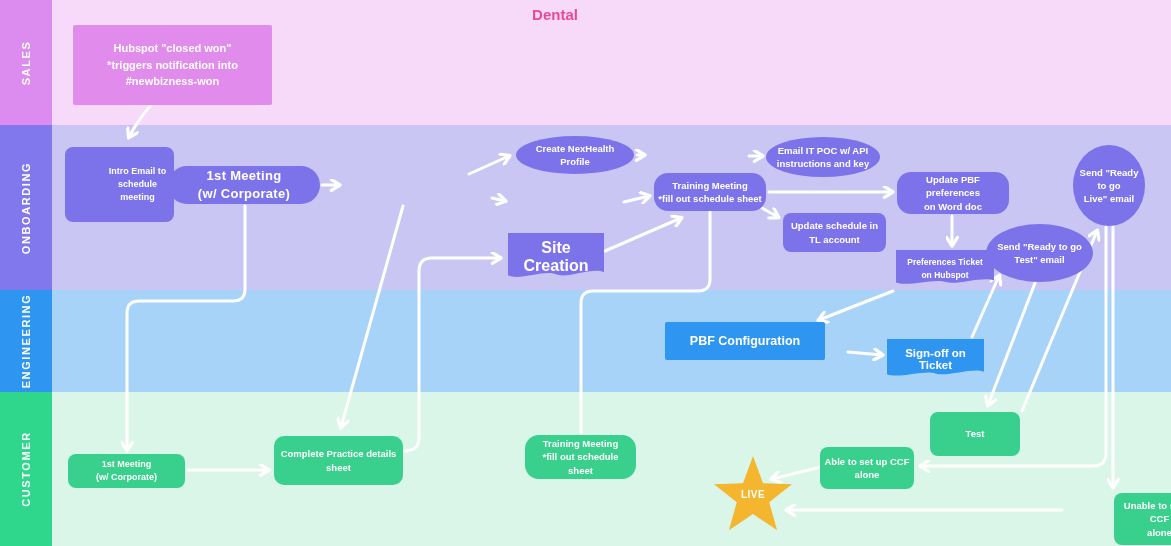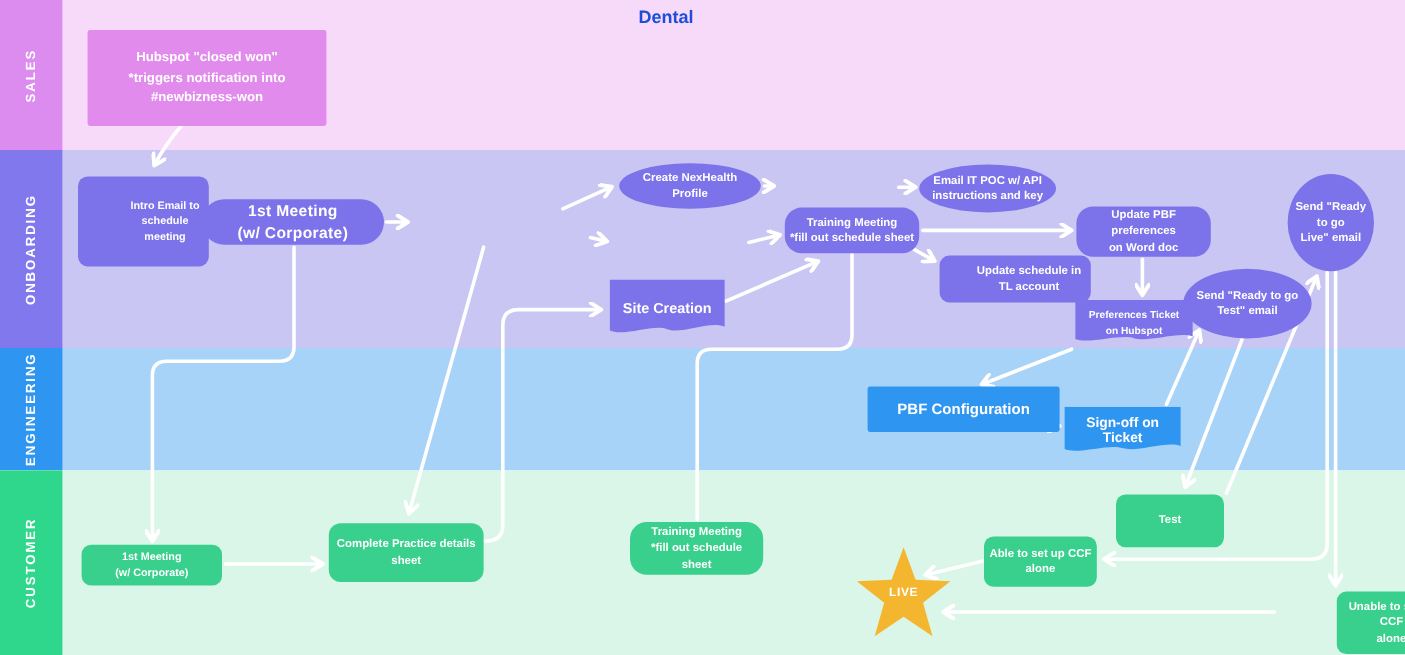--- a/index.html
+++ b/index.html
@@ -16,21 +16,21 @@
   #lane-sales{top:0;height:125px;background:#F7D9F9;}
   #lane-sales .lane-strip{background:#DC8CEE;}
   #lane-onboarding{top:125px;height:165px;background:#CAC6F4;}
   #lane-onboarding .lane-strip{background:#8278EE;}
   #lane-engineering{top:290px;height:102px;background:#A8D3F8;}
   #lane-engineering .lane-strip{background:#2E95F1;}
   #lane-customer{top:392px;height:154px;background:#D9F6E8;}
   #lane-customer .lane-strip{background:#2ED78B;}
   
   .title{position:absolute;top:6px;left:52px;width:1006px;text-align:center;
-    font-size:15px;font-weight:bold;color:#1d4ed8;}
+    font-size:15px;font-weight:bold;color:#ec4899;}
   
   .connectors{position:absolute;left:0;top:0;z-index:1;pointer-events:none;}
   .connectors path{fill:none;stroke:#FFFFFF;stroke-width:3;stroke-linecap:round;}
   
   .node{position:absolute;z-index:2;display:flex;align-items:center;justify-content:center;
     color:#fff;text-align:center;}
   .lbl{white-space:pre-line;display:block;width:100%;padding:0 4px;box-sizing:border-box;}
   .purple{background:#7C72E9;}
   .blue{background:#2E95F1;}
   .green{background:#39CF8C;}
@@ -46,27 +46,27 @@
   
   #n-hubspot{left:73px;top:25px;width:199px;height:80px;background:#E18CEC;border-radius:2px;}
   #n-intro{left:65px;top:147px;width:73px;height:75px;border-radius:8px;padding-left:36px;}
   #n-first-onb{left:168px;top:166px;width:152px;height:38px;}
   #n-guide{left:343px;top:167px;width:147px;height:36px;border-radius:2px;}
   #n-nexhealth{left:516px;top:136px;width:118px;height:38px;}
   #n-apikey{left:648px;top:139px;width:98px;height:33px;}
   #n-itpoc{left:766px;top:137px;width:114px;height:40px;}
   #n-emailoms{left:510px;top:182px;width:111px;height:41px;border-radius:14px;}
   #n-training-onb{left:654px;top:173px;width:112px;height:38px;border-radius:14px;}
-  #n-updtl{left:783px;top:213px;width:103px;height:39px;border-radius:8px;padding-left:23px;}
-  #n-site{left:508px;top:233px;width:96px;height:48px;font-size:12px;font-weight:600;}
+  #n-updtl{left:783px;top:213px;width:103px;height:39px;border-radius:8px;}
+  #n-site{left:508px;top:233px;width:96px;height:48px;font-size:16px;font-weight:600;}
   #n-updpbf{left:897px;top:172px;width:112px;height:42px;border-radius:14px;}
   #n-prefticket{left:896px;top:250px;width:98px;height:37px;font-size:8.5px;font-weight:600;line-height:1.5;}
   #n-readytest{left:986px;top:224px;width:107px;height:58px;}
   #n-readylive{left:1073px;top:145px;width:72px;height:81px;}
-  #n-pbfconfig{left:723px;top:322px;width:160px;height:38px;border-radius:2px;font-weight:bold;font-size:12.5px;}
+  #n-pbfconfig{left:665px;top:322px;width:160px;height:38px;border-radius:2px;font-weight:bold;font-size:12.5px;}
   #n-signoff{left:887px;top:339px;width:97px;height:40px;font-size:11.5px;font-weight:600;}
   #n-first-cust{left:68px;top:454px;width:117px;height:34px;border-radius:8px;}
   #n-practice{left:274px;top:436px;width:129px;height:49px;border-radius:10px;}
   #n-training-cust{left:525px;top:435px;width:111px;height:44px;border-radius:14px;}
   #n-test{left:930px;top:412px;width:90px;height:44px;border-radius:8px;}
   #n-able{left:820px;top:447px;width:94px;height:42px;border-radius:8px;}
   #n-unable{left:1114px;top:493px;width:91px;height:52px;border-radius:8px;}
   #n-star{left:712px;top:455px;width:82px;height:78px;background:transparent;}
   #n-star svg{position:absolute;inset:0;}
   #n-star .lbl{position:relative;z-index:1;font-size:10px;font-weight:bold;letter-spacing:.5px;}

